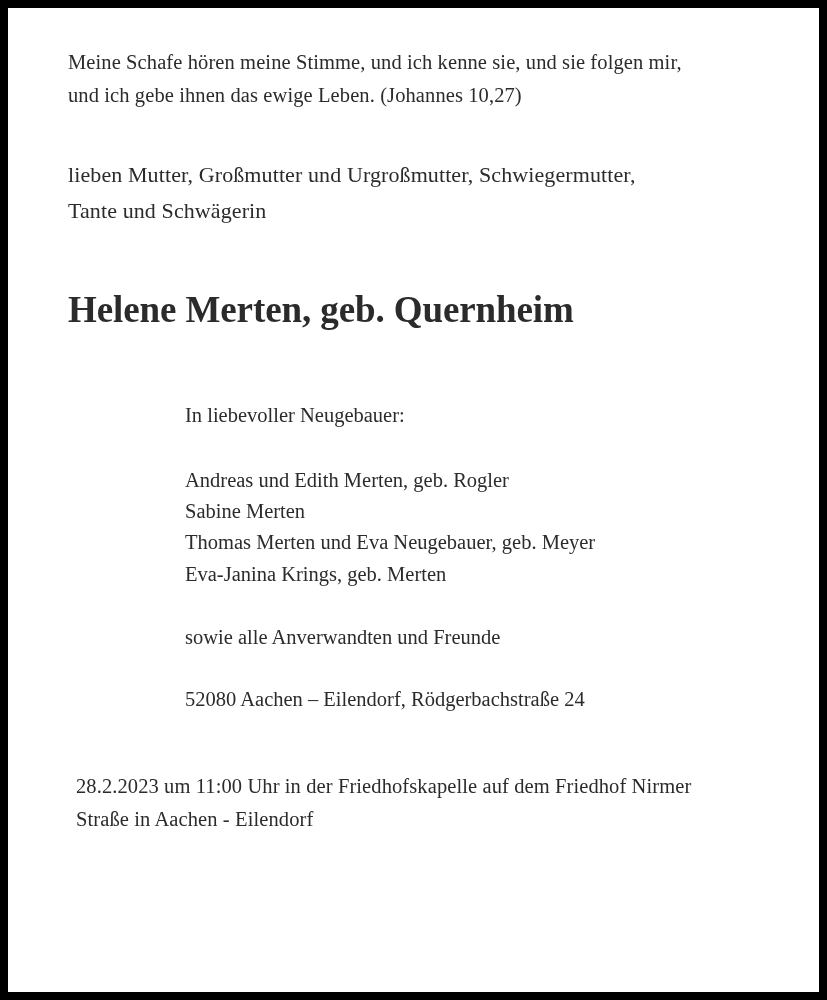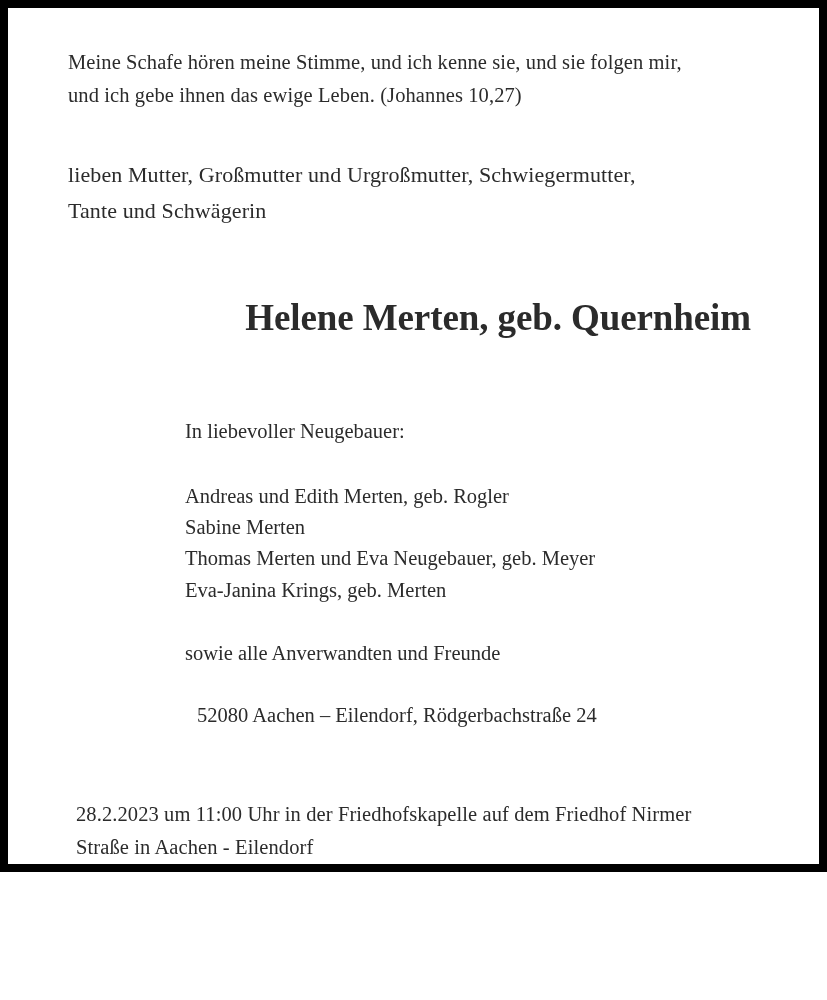--- a/index.html
+++ b/index.html
@@ -5,21 +5,21 @@
 <style>
   html, body {
     margin: 0;
     padding: 0;
     background: #ffffff;
   }
 
   .page {
     position: relative;
     width: 827px;
-    height: 872px;
+    height: 1000px;
     box-sizing: border-box;
     background: #ffffff;
     border: 8px solid #000000;
     overflow: hidden;
     font-family: "Liberation Serif", "DejaVu Serif", serif;
     color: #2b2b2b;
     -webkit-font-smoothing: antialiased;
   }
 
   .sheet {
@@ -46,23 +46,23 @@
     padding-top: 45px;
     font-size: 22px;
     line-height: 1.60;
     letter-spacing: 0.1px;
     text-align: left;
   }
   .farewell .line { display: block; white-space: nowrap; }
 
   
   .name-block {
-    margin: 8px;
+    margin: 0;
     padding-top: 62px;
-    text-align: right;
+    text-align: left;
   }
   .deceased-name {
     margin: 0;
     font-size: 37px;
     font-weight: bold;
     letter-spacing: -0.1px;
     line-height: 1.1;
     white-space: nowrap;
   }
 
@@ -99,21 +99,21 @@
   .survivors li {
     line-height: 1.52;
     white-space: nowrap;
   }
   .memorial .relatives {
     margin: 0 0 36px 0;
     line-height: 1.3;
     white-space: nowrap;
   }
   .memorial .address {
-    margin: 12px;
+    margin: 0;
     line-height: 1.3;
     white-space: nowrap;
   }
 
   
   .service {
     margin: 0;
     padding-top: 57px;
     padding-left: 8px;
     font-size: 20.5px;

